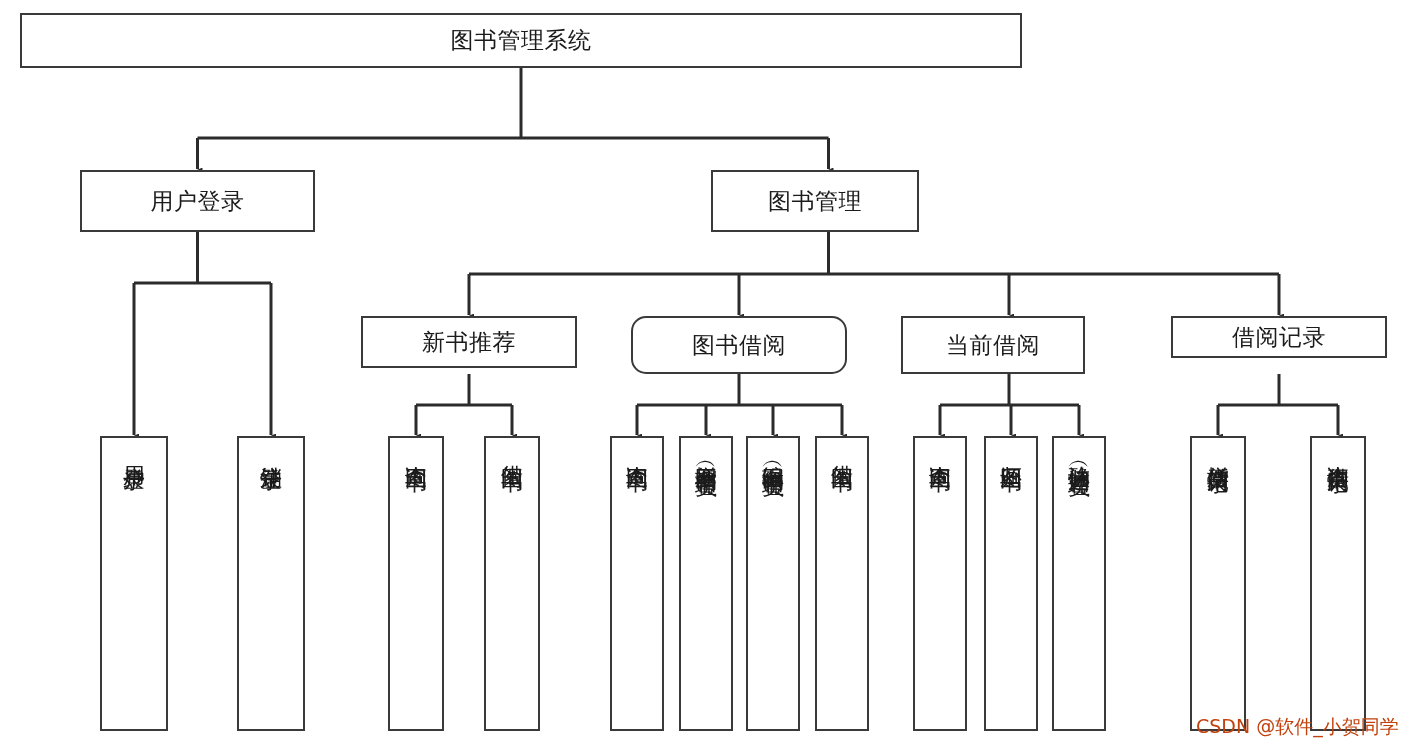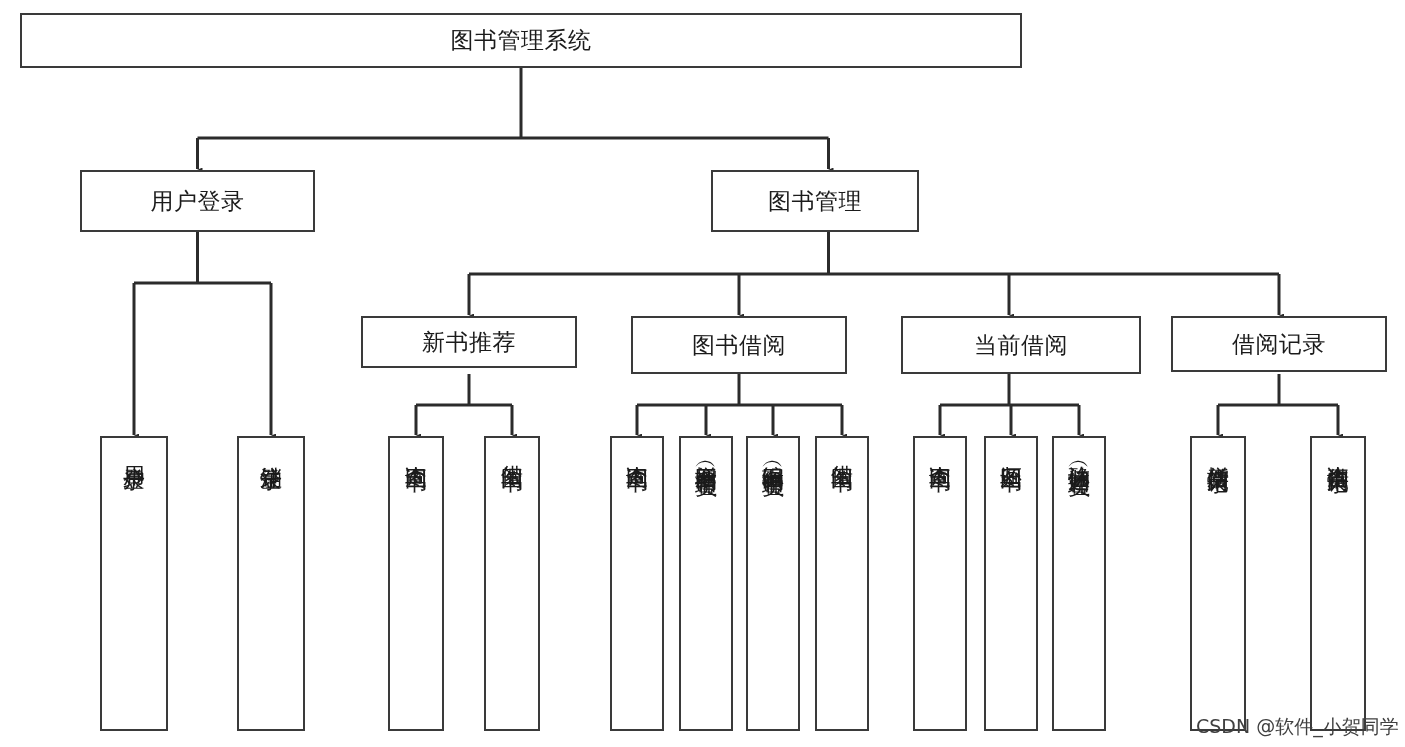--- a/index.html
+++ b/index.html
@@ -57,21 +57,21 @@
     line-height: 1.18;
     letter-spacing: 1.5px;
     white-space: nowrap;
     font-family: "DejaVu Sans", "Liberation Sans", sans-serif;
   }
   #watermark {
     position: absolute;
     left: 1196px;
     top: 714px;
     font-size: 19px;
-    color: #404040;
+    color: #c2410c;
     white-space: nowrap;
     font-family: "DejaVu Sans", "Liberation Sans", sans-serif;
     pointer-events: none;
   }
 </style>
 </head>
 <body>
 
 <div id="diagram-root">
 
@@ -136,48 +136,48 @@
       </div>
       <div class="node-box" style="left: 361px; top: 316px; width: 216px; height: 52px;">
         <span class="node-label-h">新书推荐</span>
       </div>
       <div class="node-box leaf" style="left: 388px; top: 436px; width: 56px; height: 295px;">
         <span class="node-label-v">查询图书</span>
       </div>
       <div class="node-box leaf" style="left: 484px; top: 436px; width: 56px; height: 295px;">
         <span class="node-label-v">借阅图书</span>
       </div>
-      <div class="node-box" style="left: 631px; top: 316px; width: 216px; height: 58px;">
+      <div class="node-box" style="left: 631px; top: 316px; width: 216px; height: 58px; border-radius: 15px;">
         <span class="node-label-h">图书借阅</span>
       </div>
       <div class="node-box leaf" style="left: 610px; top: 436px; width: 54px; height: 295px;">
         <span class="node-label-v">查询图书</span>
       </div>
       <div class="node-box leaf" style="left: 679px; top: 436px; width: 54px; height: 295px;">
         <span class="node-label-v">新增图书（管理员）</span>
       </div>
       <div class="node-box leaf" style="left: 746px; top: 436px; width: 54px; height: 295px;">
         <span class="node-label-v">编辑图书（管理员）</span>
       </div>
       <div class="node-box leaf" style="left: 815px; top: 436px; width: 54px; height: 295px;">
         <span class="node-label-v">借阅图书</span>
       </div>
-      <div class="node-box" style="left: 901px; top: 316px; width: 240px; height: 58px;">
+      <div class="node-box" style="left: 901px; top: 316px; width: 184px; height: 58px;">
         <span class="node-label-h">当前借阅</span>
       </div>
       <div class="node-box leaf" style="left: 913px; top: 436px; width: 54px; height: 295px;">
         <span class="node-label-v">查询图书</span>
       </div>
       <div class="node-box leaf" style="left: 984px; top: 436px; width: 54px; height: 295px;">
         <span class="node-label-v">归还图书</span>
       </div>
       <div class="node-box leaf" style="left: 1052px; top: 436px; width: 54px; height: 295px;">
         <span class="node-label-v">确认归还（管理员）</span>
       </div>
-      <div class="node-box" style="left: 1171px; top: 316px; width: 216px; height: 56px;">
+      <div class="node-box" style="left: 1171px; top: 316px; width: 216px; height: 42px;">
         <span class="node-label-h">借阅记录</span>
       </div>
       <div class="node-box leaf" style="left: 1190px; top: 436px; width: 56px; height: 295px;">
         <span class="node-label-v">新增借阅记录</span>
       </div>
       <div class="node-box leaf" style="left: 1310px; top: 436px; width: 56px; height: 295px;">
         <span class="node-label-v">查询借阅记录</span>
       </div>
     </div>
 

